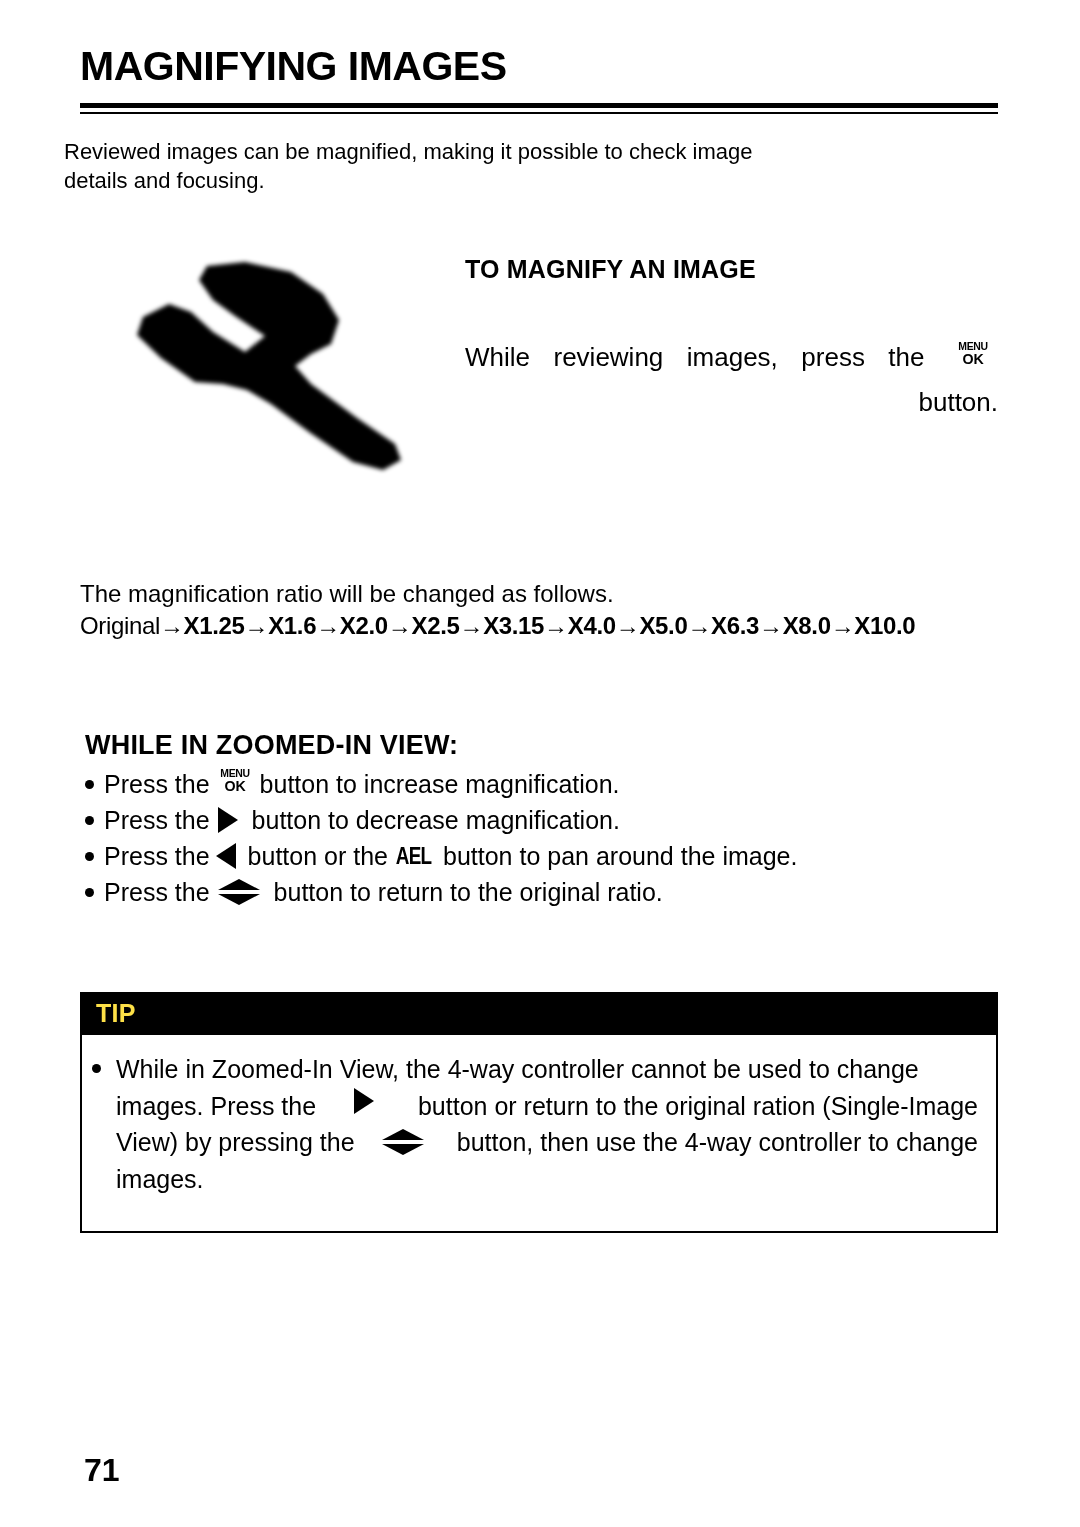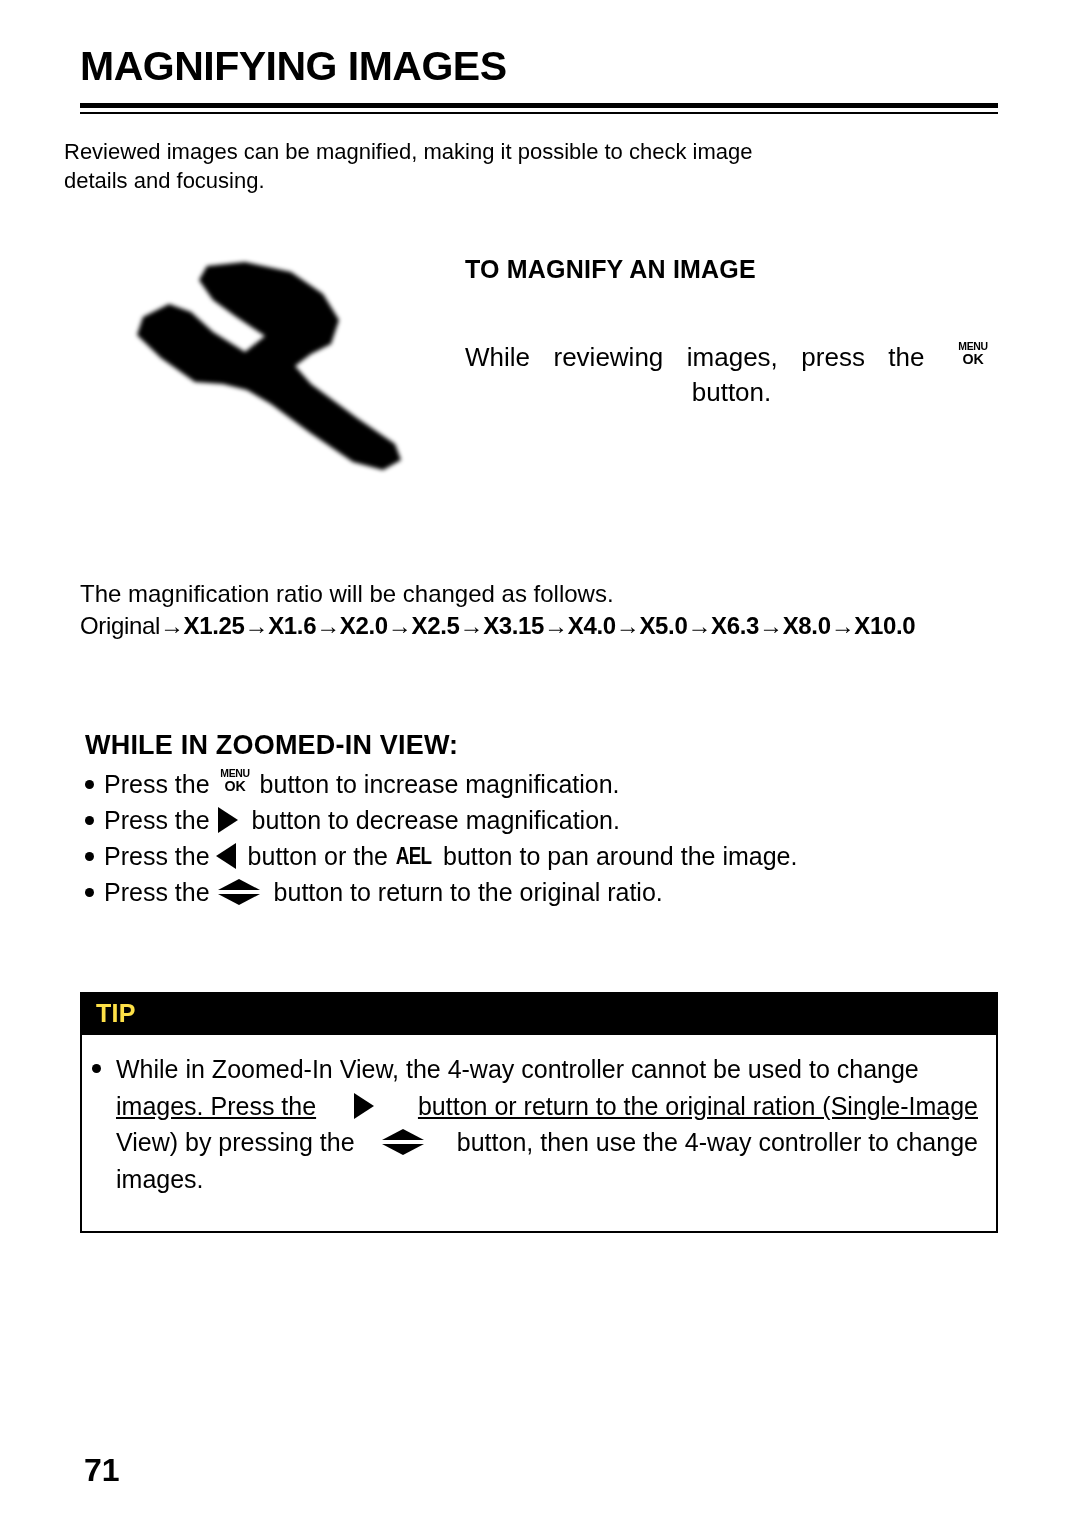--- a/index.html
+++ b/index.html
@@ -110,21 +110,21 @@
   .magnify-text {
     position: absolute;
     left: 465px;
     top: 340px;
     width: 533px;
     font-size: 26px;
     line-height: 1.33;
     text-align: justify;
     text-justify: inter-word;
   }
-  .magnify-text .l2 { text-align: center; }
+  .magnify-text .l2 { text-align: right; margin-top: 10px; }
 
   
   .ratio-block {
     position: absolute;
     left: 80px;
     top: 578px;
     width: 920px;
   }
   .ratio-line1 {
     font-size: 24px;
@@ -416,21 +416,21 @@
     </div>
 
   </div>
 
   <div class="tip-box">
     <div class="tip-head">TIP</div>
     <div class="tip-body">
       <div class="tip-para">
         <span class="tipdot"></span>
         <div>While in Zoomed-In View, the 4-way controller cannot be used to change</div>
-        <div style="display:flex;align-items:center;justify-content:space-between;white-space:nowrap;text-decoration:underline;">
+        <div style="display:flex;align-items:flex-start;justify-content:space-between;white-space:nowrap;">
           <span>images.  Press the</span>
           <span class="ico ico-tri-right"></span>
           <span>button or return to the original ration (Single-Image</span>
         </div>
         <div style="display:flex;align-items:center;justify-content:space-between;white-space:nowrap;">
           <span>View) by pressing the</span>
           <span class="ico ico-updown">
             <span class="up"></span>
             <span class="dn"></span>
           </span>

